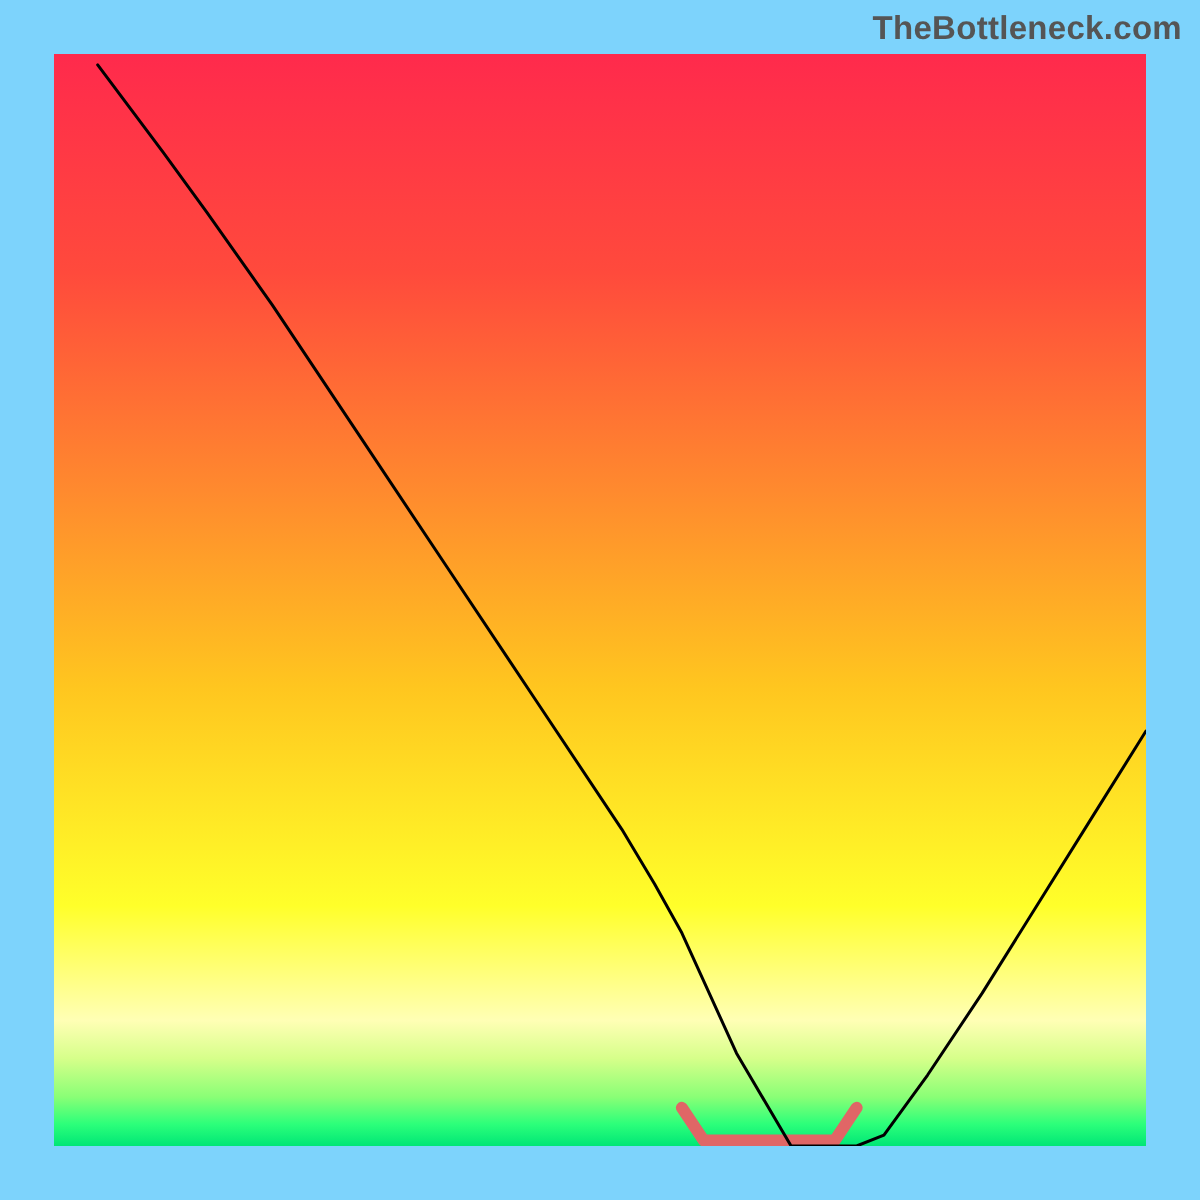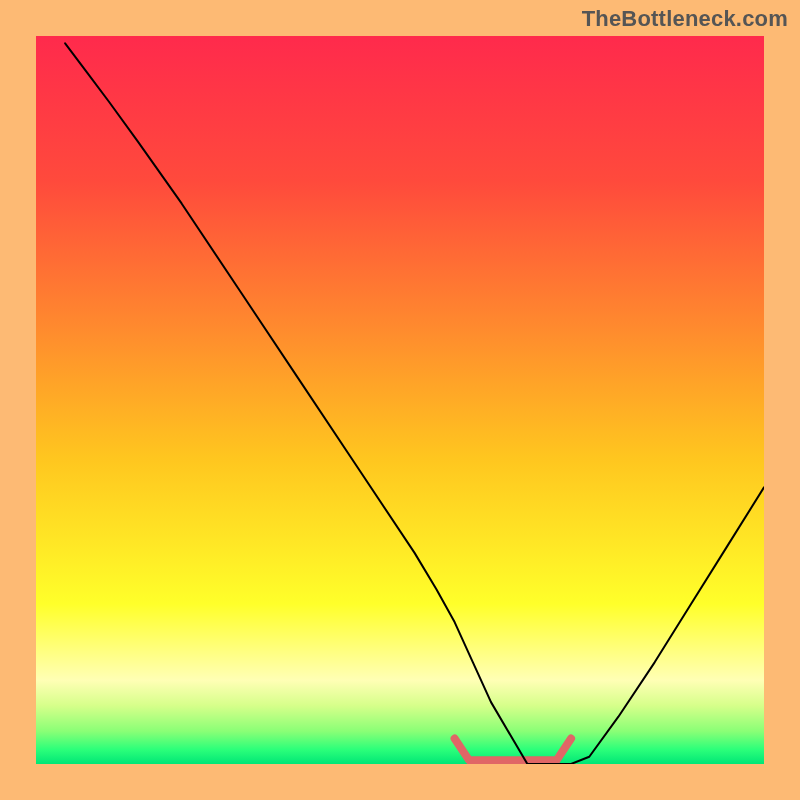--- a/index.html
+++ b/index.html
@@ -8,21 +8,21 @@
     width: 800px;
     height: 800px;
     background: #000;
     font-family: Arial, Helvetica, sans-serif;
     overflow: hidden;
   }
   .container {
     position: relative;
     width: 800px;
     height: 800px;
-    background: #fdba74;
+    background: #7dd3fc;
   }
   .watermark {
     position: absolute;
     top: 6px;
     right: 12px;
     color: #555;
     font-size: 22px;
     font-weight: 600;
     letter-spacing: 0.2px;
     z-index: 5;

